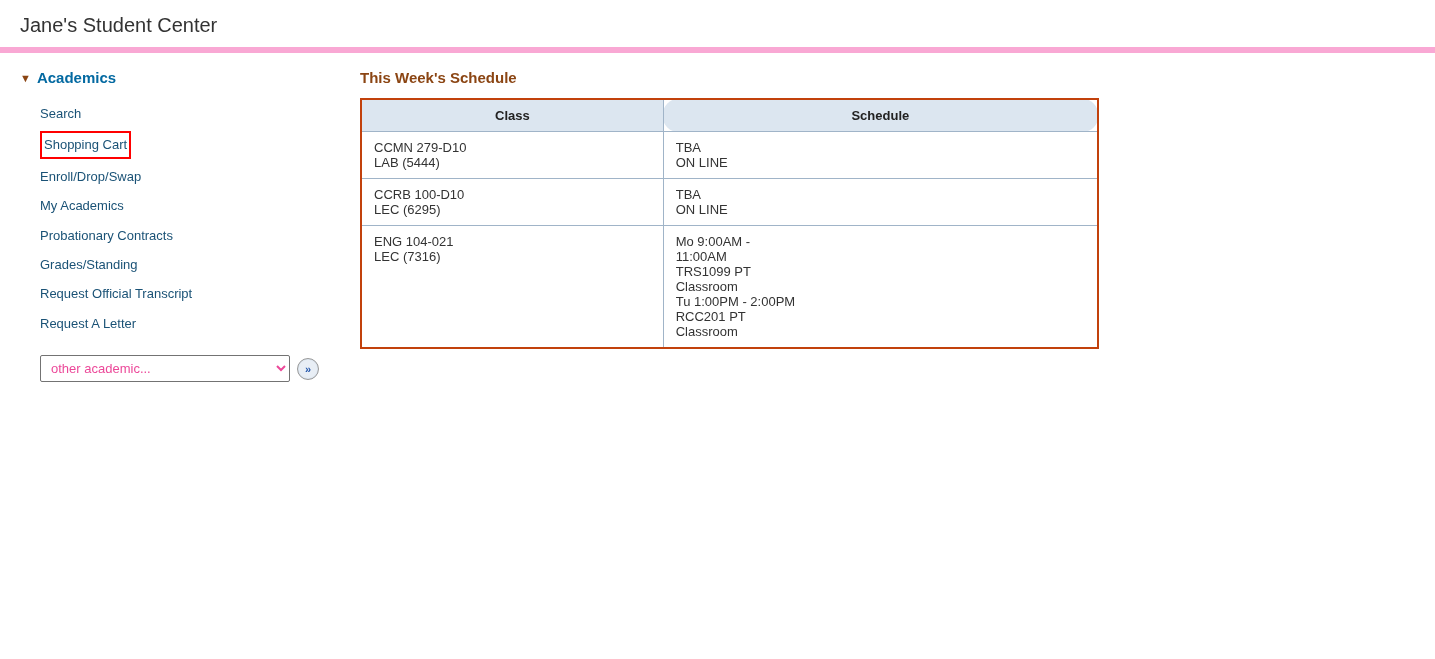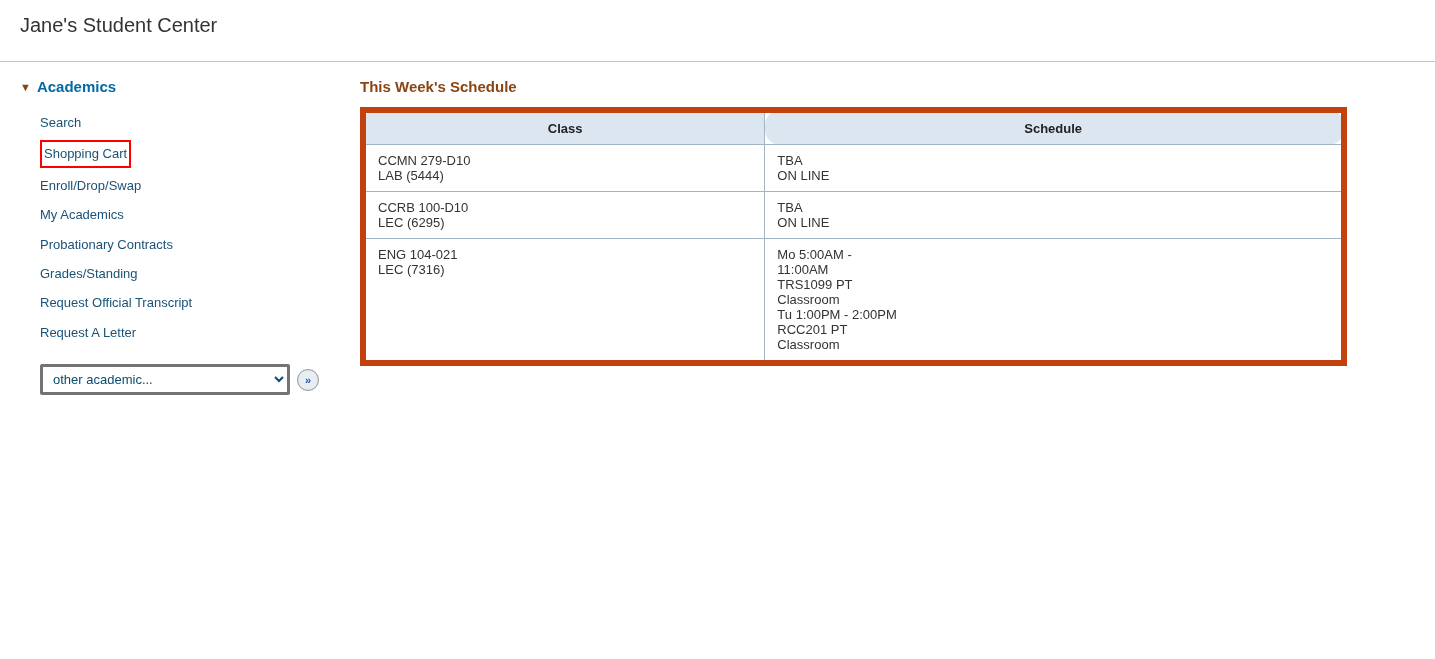--- a/index.html
+++ b/index.html
@@ -15,22 +15,22 @@
       color: #333;
     }
 
     .page-wrapper {
       width: 1435px;
       min-height: 659px;
       background: #fff;
     }
 
     .header {
-      padding: 14px 20px 24px 20px;
-      border-bottom: 1px solid #f9a8d4;
+      padding: 14px 20px 10px 20px;
+      border-bottom: 6px solid #f9a8d4;
     }
 
     .header-title {
       font-size: 20px;
       font-weight: normal;
       color: #333;
     }
 
     .main-content {
       display: flex;
@@ -92,23 +92,23 @@
       align-items: center;
       gap: 6px;
       padding-left: 20px;
       margin-top: 20px;
     }
 
     .dropdown-select {
       width: 270px;
       padding: 4px 6px;
       font-size: 13px;
-      border: 3px solid #737373;
+      border: 1px solid #737373;
       border-radius: 2px;
-      color: #0c4a6e;
+      color: #ec4899;
       background: #fff;
       cursor: pointer;
     }
 
     .go-button {
       width: 26px;
       height: 26px;
       background: #fff;
       border: none;
       cursor: pointer;
@@ -140,22 +140,22 @@
 
     .schedule-title {
       font-size: 15px;
       font-weight: bold;
       color: #8B4513;
       margin-bottom: 12px;
     }
 
     .schedule-table {
       border-collapse: collapse;
-      width: 987px;
-      border: 6px solid #c2410c;
+      width: 739px;
+      border: 2px solid #c2410c;
     }
 
     .schedule-table th {
       background: #dce6f0;
       border: 1px solid #a0b4c8;
       padding: 8px 12px;
       font-size: 13px;
       font-weight: bold;
       color: #222;
       text-align: center;
@@ -272,21 +272,21 @@
               <span>ON LINE</span>
             </td>
           </tr>
 
           <tr>
             <td>
               <span>ENG 104-021</span><br>
               <span>LEC (7316)</span>
             </td>
             <td>
-              <span>Mo 5:00AM -</span><br>
+              <span>Mo 9:00AM -</span><br>
               <span>11:00AM</span><br>
               <span>TRS1099 PT</span><br>
               <span>Classroom</span><br>
               <span>Tu 1:00PM - 2:00PM</span><br>
               <span>RCC201 PT</span><br>
               <span>Classroom</span>
             </td>
           </tr>
         </tbody>
       </table>

